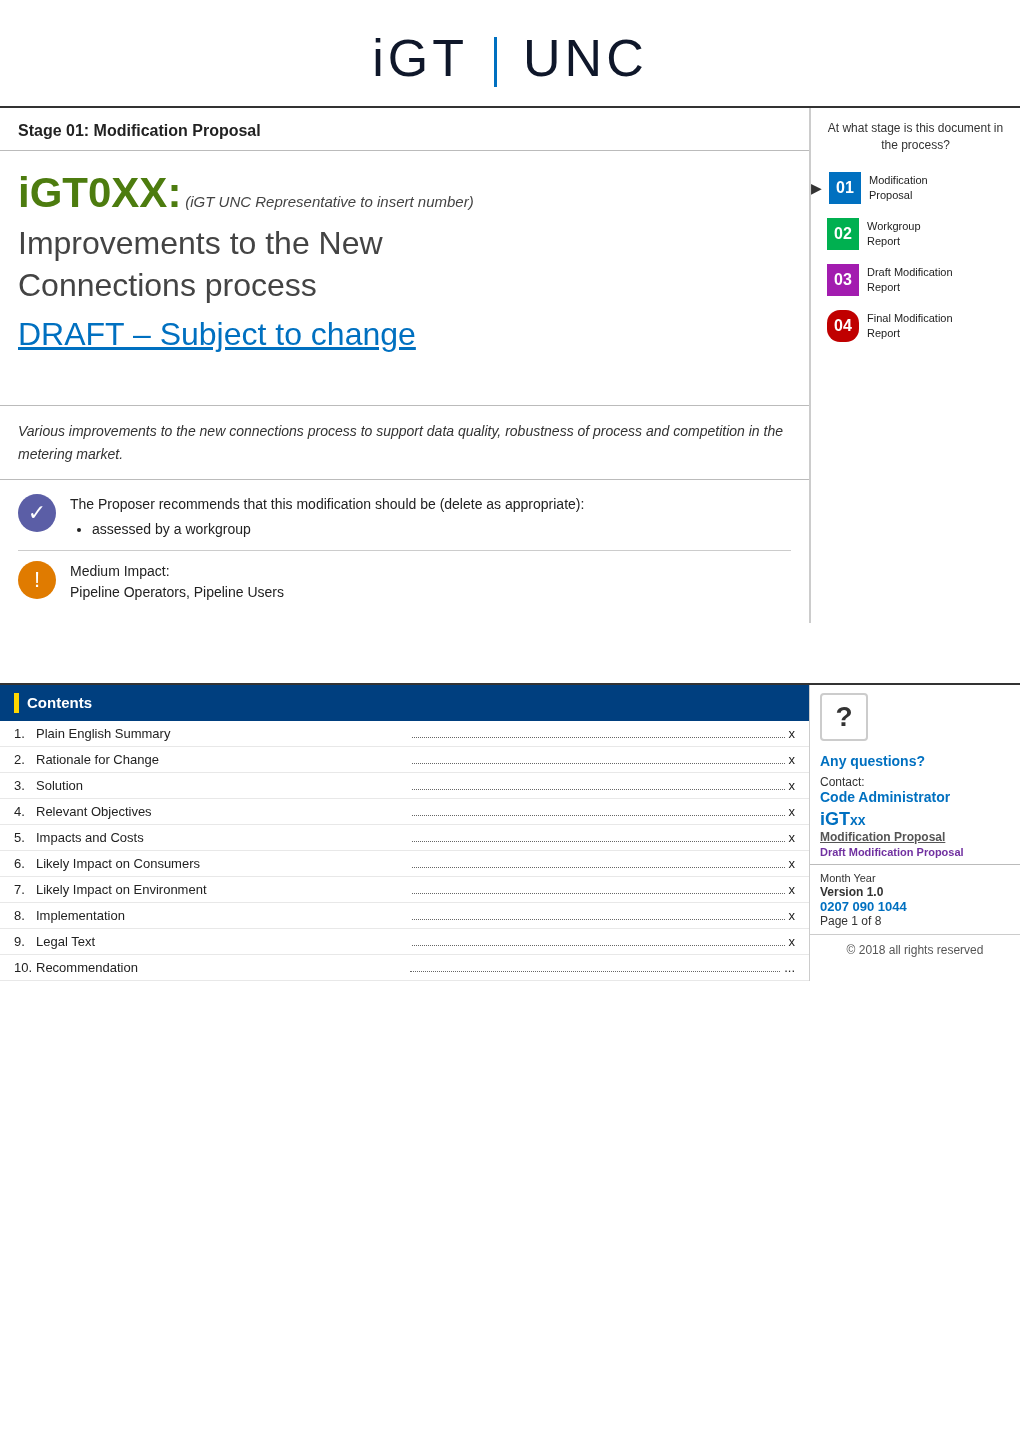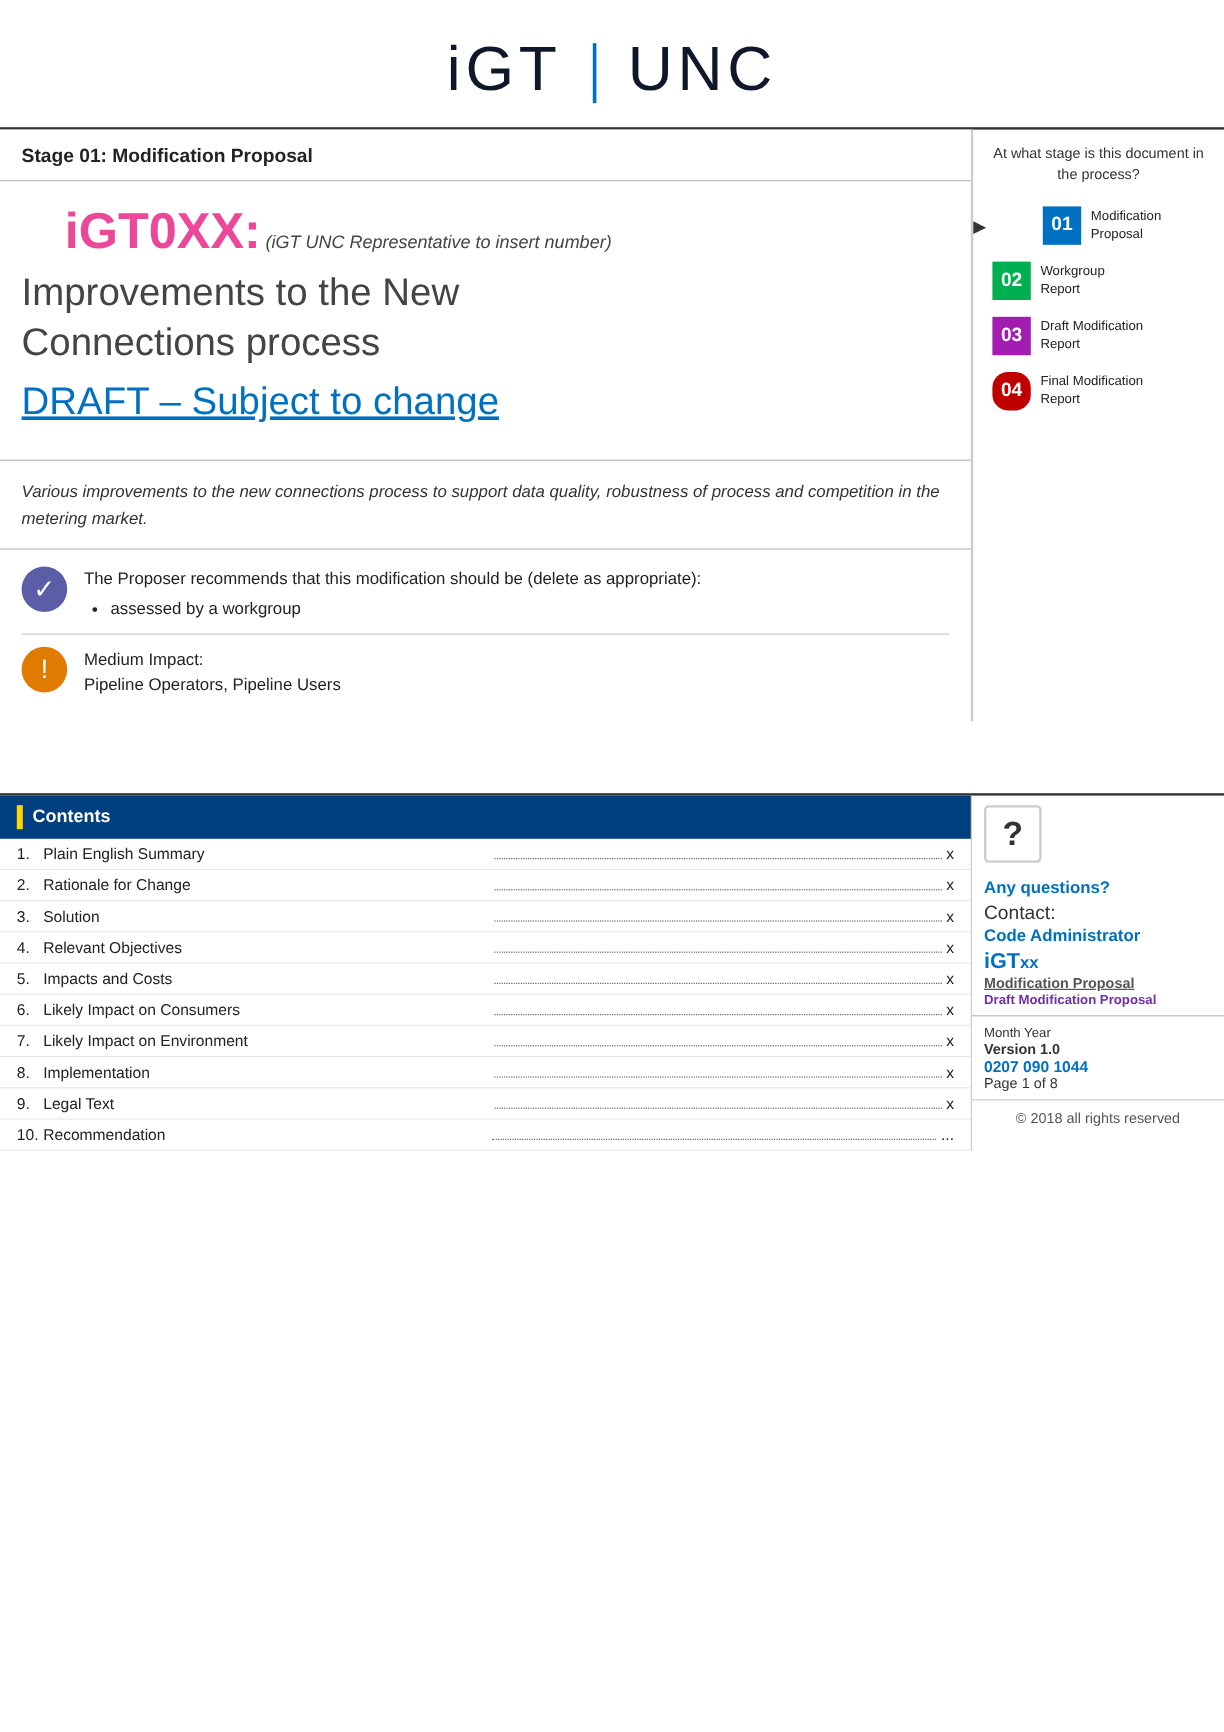--- a/index.html
+++ b/index.html
@@ -52,23 +52,22 @@
       color: #222;
     }
 
     
     .title-block {
       padding: 18px 18px 0 18px;
     }
     .doc-id {
       font-size: 42px;
       font-weight: bold;
-      color: #ec4899;
+      color: #4d7c0f;
       font-family: Arial, sans-serif;
-      margin-left: 36px;
     }
     .doc-id-note {
       font-size: 15px;
       font-style: italic;
       font-weight: normal;
       color: #444;
     }
     .doc-subtitle {
       font-size: 32px;
       font-weight: 300;
@@ -80,20 +79,21 @@
       font-size: 32px;
       color: #0070c0;
       text-decoration: underline;
       margin-top: 10px;
       display: block;
     }
 
     
     .description-block {
       border-top: 1px solid #bbb;
+      margin-top: 22px;
       padding: 14px 18px 14px 18px;
       font-style: italic;
       color: #333;
       font-size: 14px;
       line-height: 1.6;
       border-bottom: 1px solid #bbb;
     }
 
     
     .recommendation-block {
@@ -183,21 +183,21 @@
       border-radius: 0;
       display: flex;
       align-items: center;
       justify-content: center;
       font-size: 16px;
       font-weight: bold;
       color: #fff;
       margin-right: 8px;
       flex-shrink: 0;
     }
-    .stage-num.s01 { background: #0070c0; margin-left: 40px; }
+    .stage-num.s01 { background: #0070c0; }
     .stage-num.s02 { background: #00b050; }
     .stage-num.s03 { background: #a21caf; }
     .stage-num.s04 { background: #c00000; border-radius: 13px; }
     .stage-label {
       font-size: 11px;
       color: #222;
       line-height: 1.3;
     }
 
     
@@ -283,21 +283,21 @@
       margin: 8px 10px;
       border-radius: 4px;
     }
     .any-questions {
       padding: 4px 10px;
       font-size: 14px;
       font-weight: bold;
       color: #0070c0;
     }
     .contact-label {
-      font-size: 16px;
+      font-size: 12px;
       color: #333;
       padding: 2px 10px 0 10px;
     }
     .code-admin {
       font-size: 14px;
       font-weight: bold;
       color: #0070c0;
       padding: 0 10px;
     }
     .igt-logo-small {

